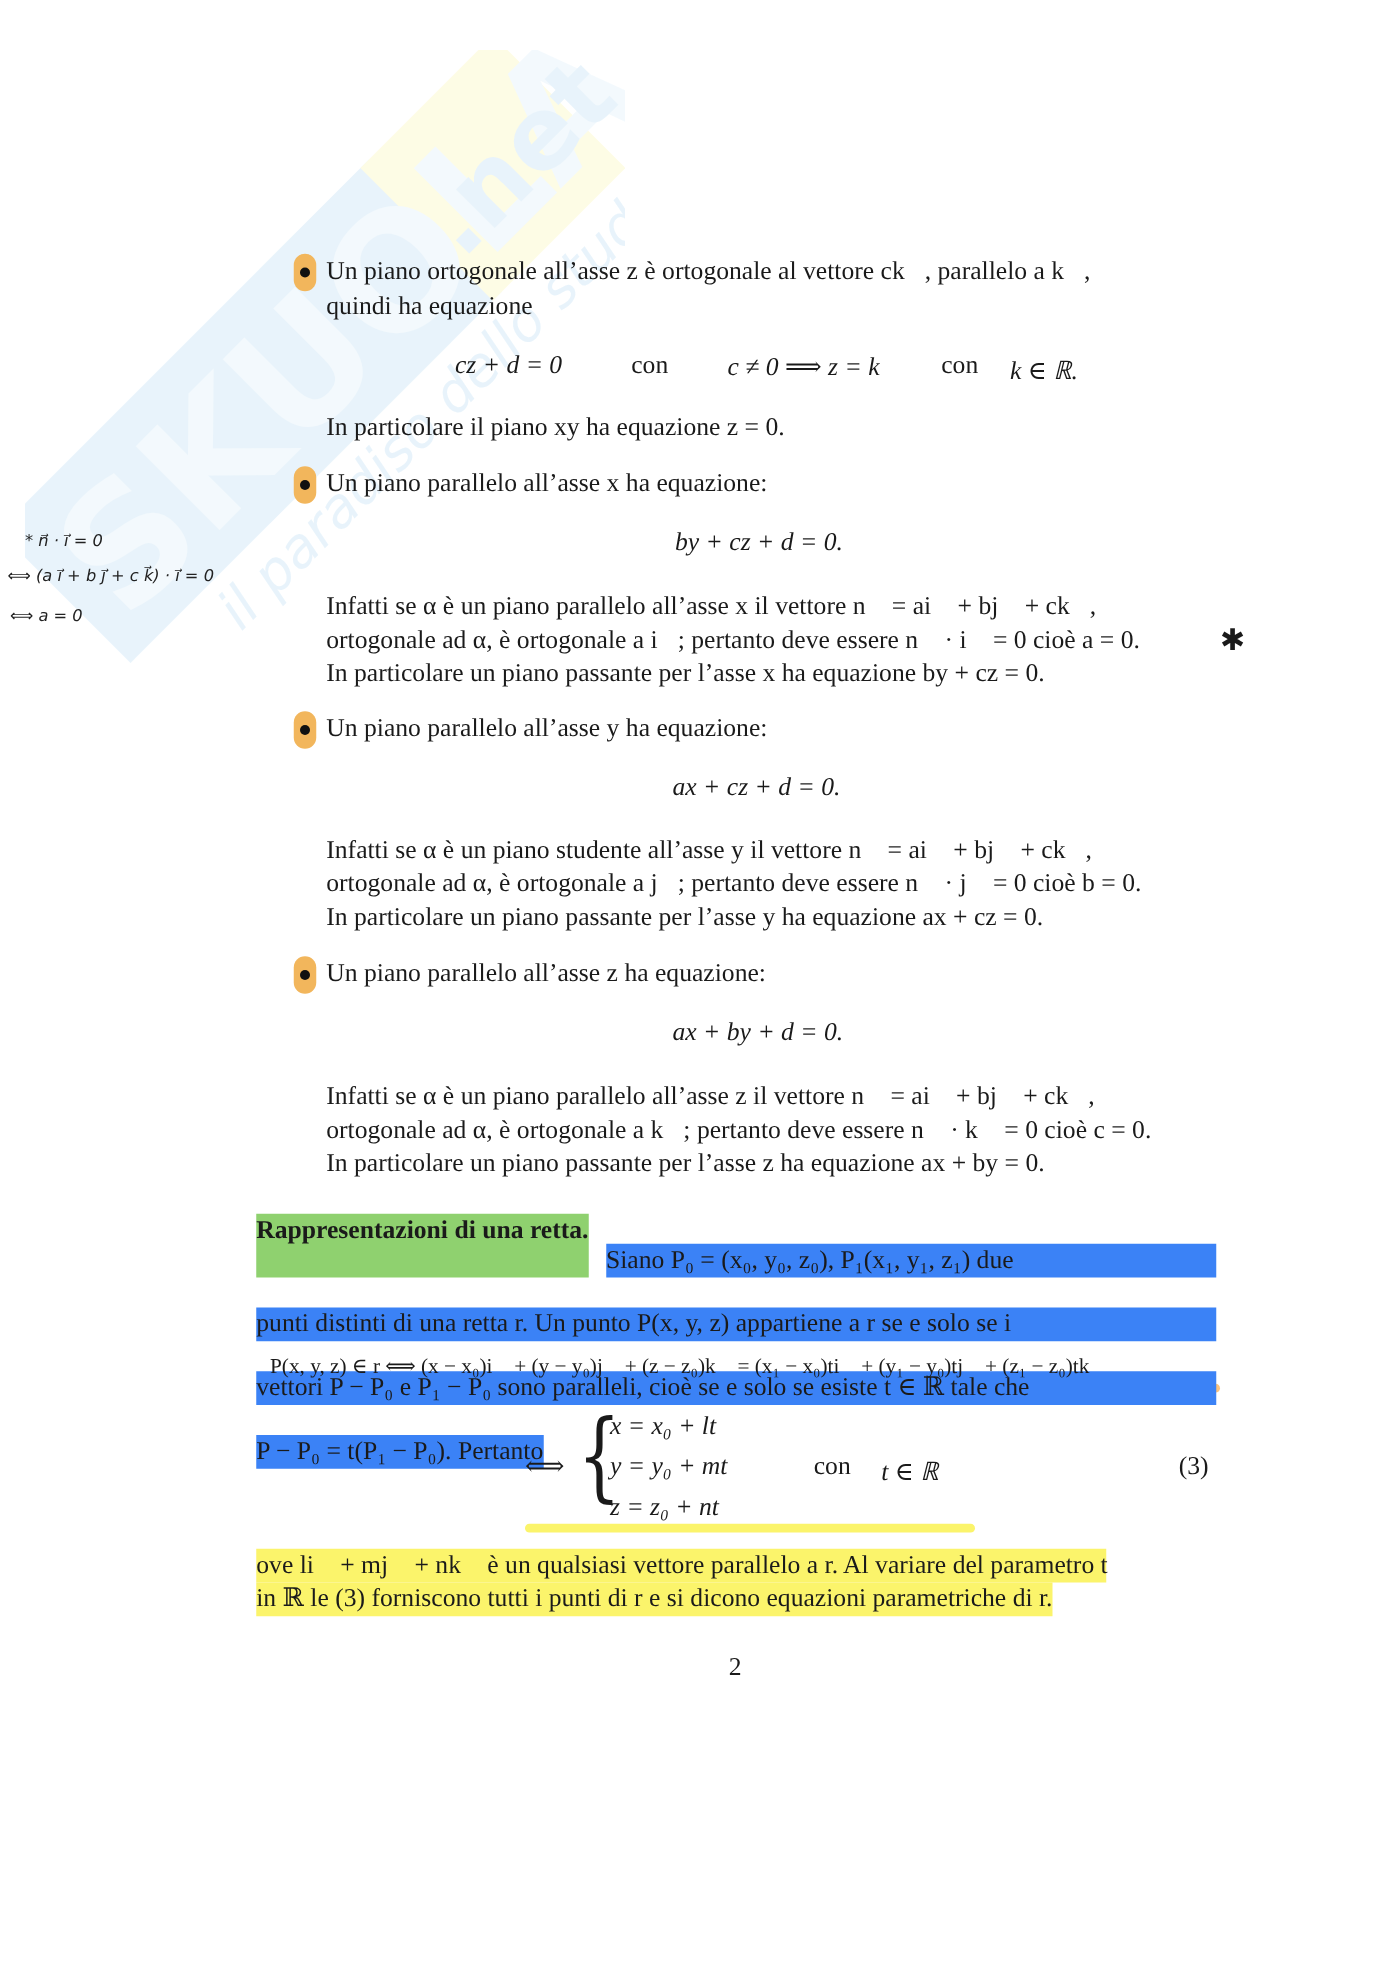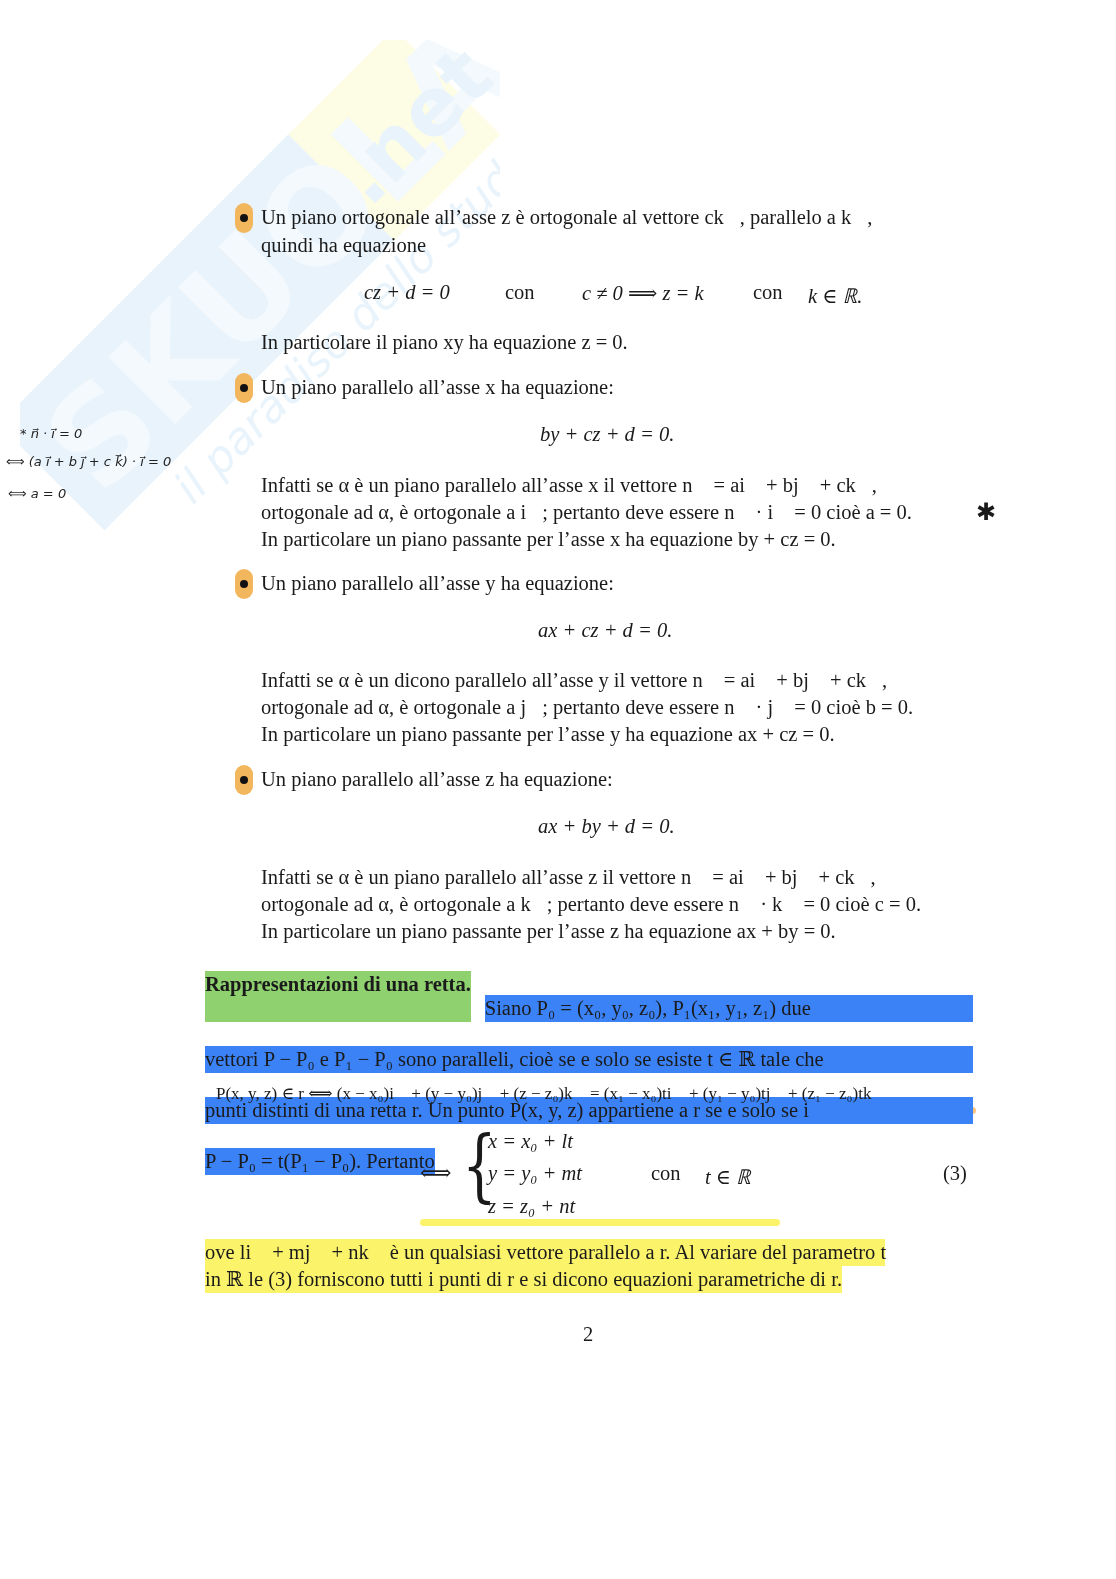--- a/index.html
+++ b/index.html
@@ -57,38 +57,38 @@
   <div class="bul" style="left:235px;top:373px;"></div>
   <div class="abs txt" style="left:261px;top:374px;">Un piano parallelo all’asse x ha equazione:</div>
   <div class="abs eq m" style="left:540px;top:423px;">by + cz + d = 0.</div>
   <div class="abs txt" style="left:261px;top:472px;">Infatti se α è un piano parallelo all’asse x il vettore n⃗ = ai⃗ + bj⃗ + ck⃗,</div>
   <div class="abs txt" style="left:261px;top:499px;">ortogonale ad α, è ortogonale a i⃗; pertanto deve essere n⃗ · i⃗ = 0 cioè a = 0.</div>
   <div class="abs txt" style="left:261px;top:526px;">In particolare un piano passante per l’asse x ha equazione by + cz = 0.</div>
 
   <div class="bul" style="left:235px;top:569px;"></div>
   <div class="abs txt" style="left:261px;top:570px;">Un piano parallelo all’asse y ha equazione:</div>
   <div class="abs eq m" style="left:538px;top:619px;">ax + cz + d = 0.</div>
-  <div class="abs txt" style="left:261px;top:667px;">Infatti se α è un dicono parallelo all’asse y il vettore n⃗ = ai⃗ + bj⃗ + ck⃗,</div>
+  <div class="abs txt" style="left:261px;top:667px;">Infatti se α è un piano studente all’asse y il vettore n⃗ = ai⃗ + bj⃗ + ck⃗,</div>
   <div class="abs txt" style="left:261px;top:694px;">ortogonale ad α, è ortogonale a j⃗; pertanto deve essere n⃗ · j⃗ = 0 cioè b = 0.</div>
   <div class="abs txt" style="left:261px;top:721px;">In particolare un piano passante per l’asse y ha equazione ax + cz = 0.</div>
 
   <div class="bul" style="left:235px;top:765px;"></div>
   <div class="abs txt" style="left:261px;top:766px;">Un piano parallelo all’asse z ha equazione:</div>
   <div class="abs eq m" style="left:538px;top:815px;">ax + by + d = 0.</div>
   <div class="abs txt" style="left:261px;top:864px;">Infatti se α è un piano parallelo all’asse z il vettore n⃗ = ai⃗ + bj⃗ + ck⃗,</div>
   <div class="abs txt" style="left:261px;top:891px;">ortogonale ad α, è ortogonale a k⃗; pertanto deve essere n⃗ · k⃗ = 0 cioè c = 0.</div>
   <div class="abs txt" style="left:261px;top:918px;">In particolare un piano passante per l’asse z ha equazione ax + by = 0.</div>
 
   <div class="abs txt" style="left:205px;top:971px;width:768px;">
     <div style="display:flex;gap:14px;">
       <span class="green">Rappresentazioni di una retta.</span>
       <span class="orange" style="flex:1;">Siano P₀ = (x₀, y₀, z₀), P₁(x₁, y₁, z₁) due</span>
     </div>
+    <div class="orange">punti distinti di una retta r. Un punto P(x, y, z) appartiene a r se e solo se i</div>
     <div class="orange">vettori P − P₀ e P₁ − P₀ sono paralleli, cioè se e solo se esiste t ∈ ℝ tale che</div>
-    <div class="orange">punti distinti di una retta r. Un punto P(x, y, z) appartiene a r se e solo se i</div>
     <div class="orange" style="display:inline-block;">P − P₀ = t(P₁ − P₀). Pertanto</div>
   </div>
 
   <div class="abs eq" style="left:216px;top:1083px;font-size:17px;">P(x, y, z) ∈ r ⟺ (x − x₀)i⃗ + (y − y₀)j⃗ + (z − z₀)k⃗ = (x₁ − x₀)ti⃗ + (y₁ − y₀)tj⃗ + (z₁ − z₀)tk⃗</div>
   <div class="uline" style="left:212px;top:1107px;width:764px;background:#fbc37e;"></div>
 
   <div class="abs eq" style="left:420px;top:1160px;font-size:22px;">⟺</div>
   <div class="abs brace" style="left:462px;top:1126px;">{</div>
   <div class="abs eq m" style="left:488px;top:1130px;">x = x₀ + lt</div>
   <div class="abs eq m" style="left:488px;top:1162px;">y = y₀ + mt</div>

